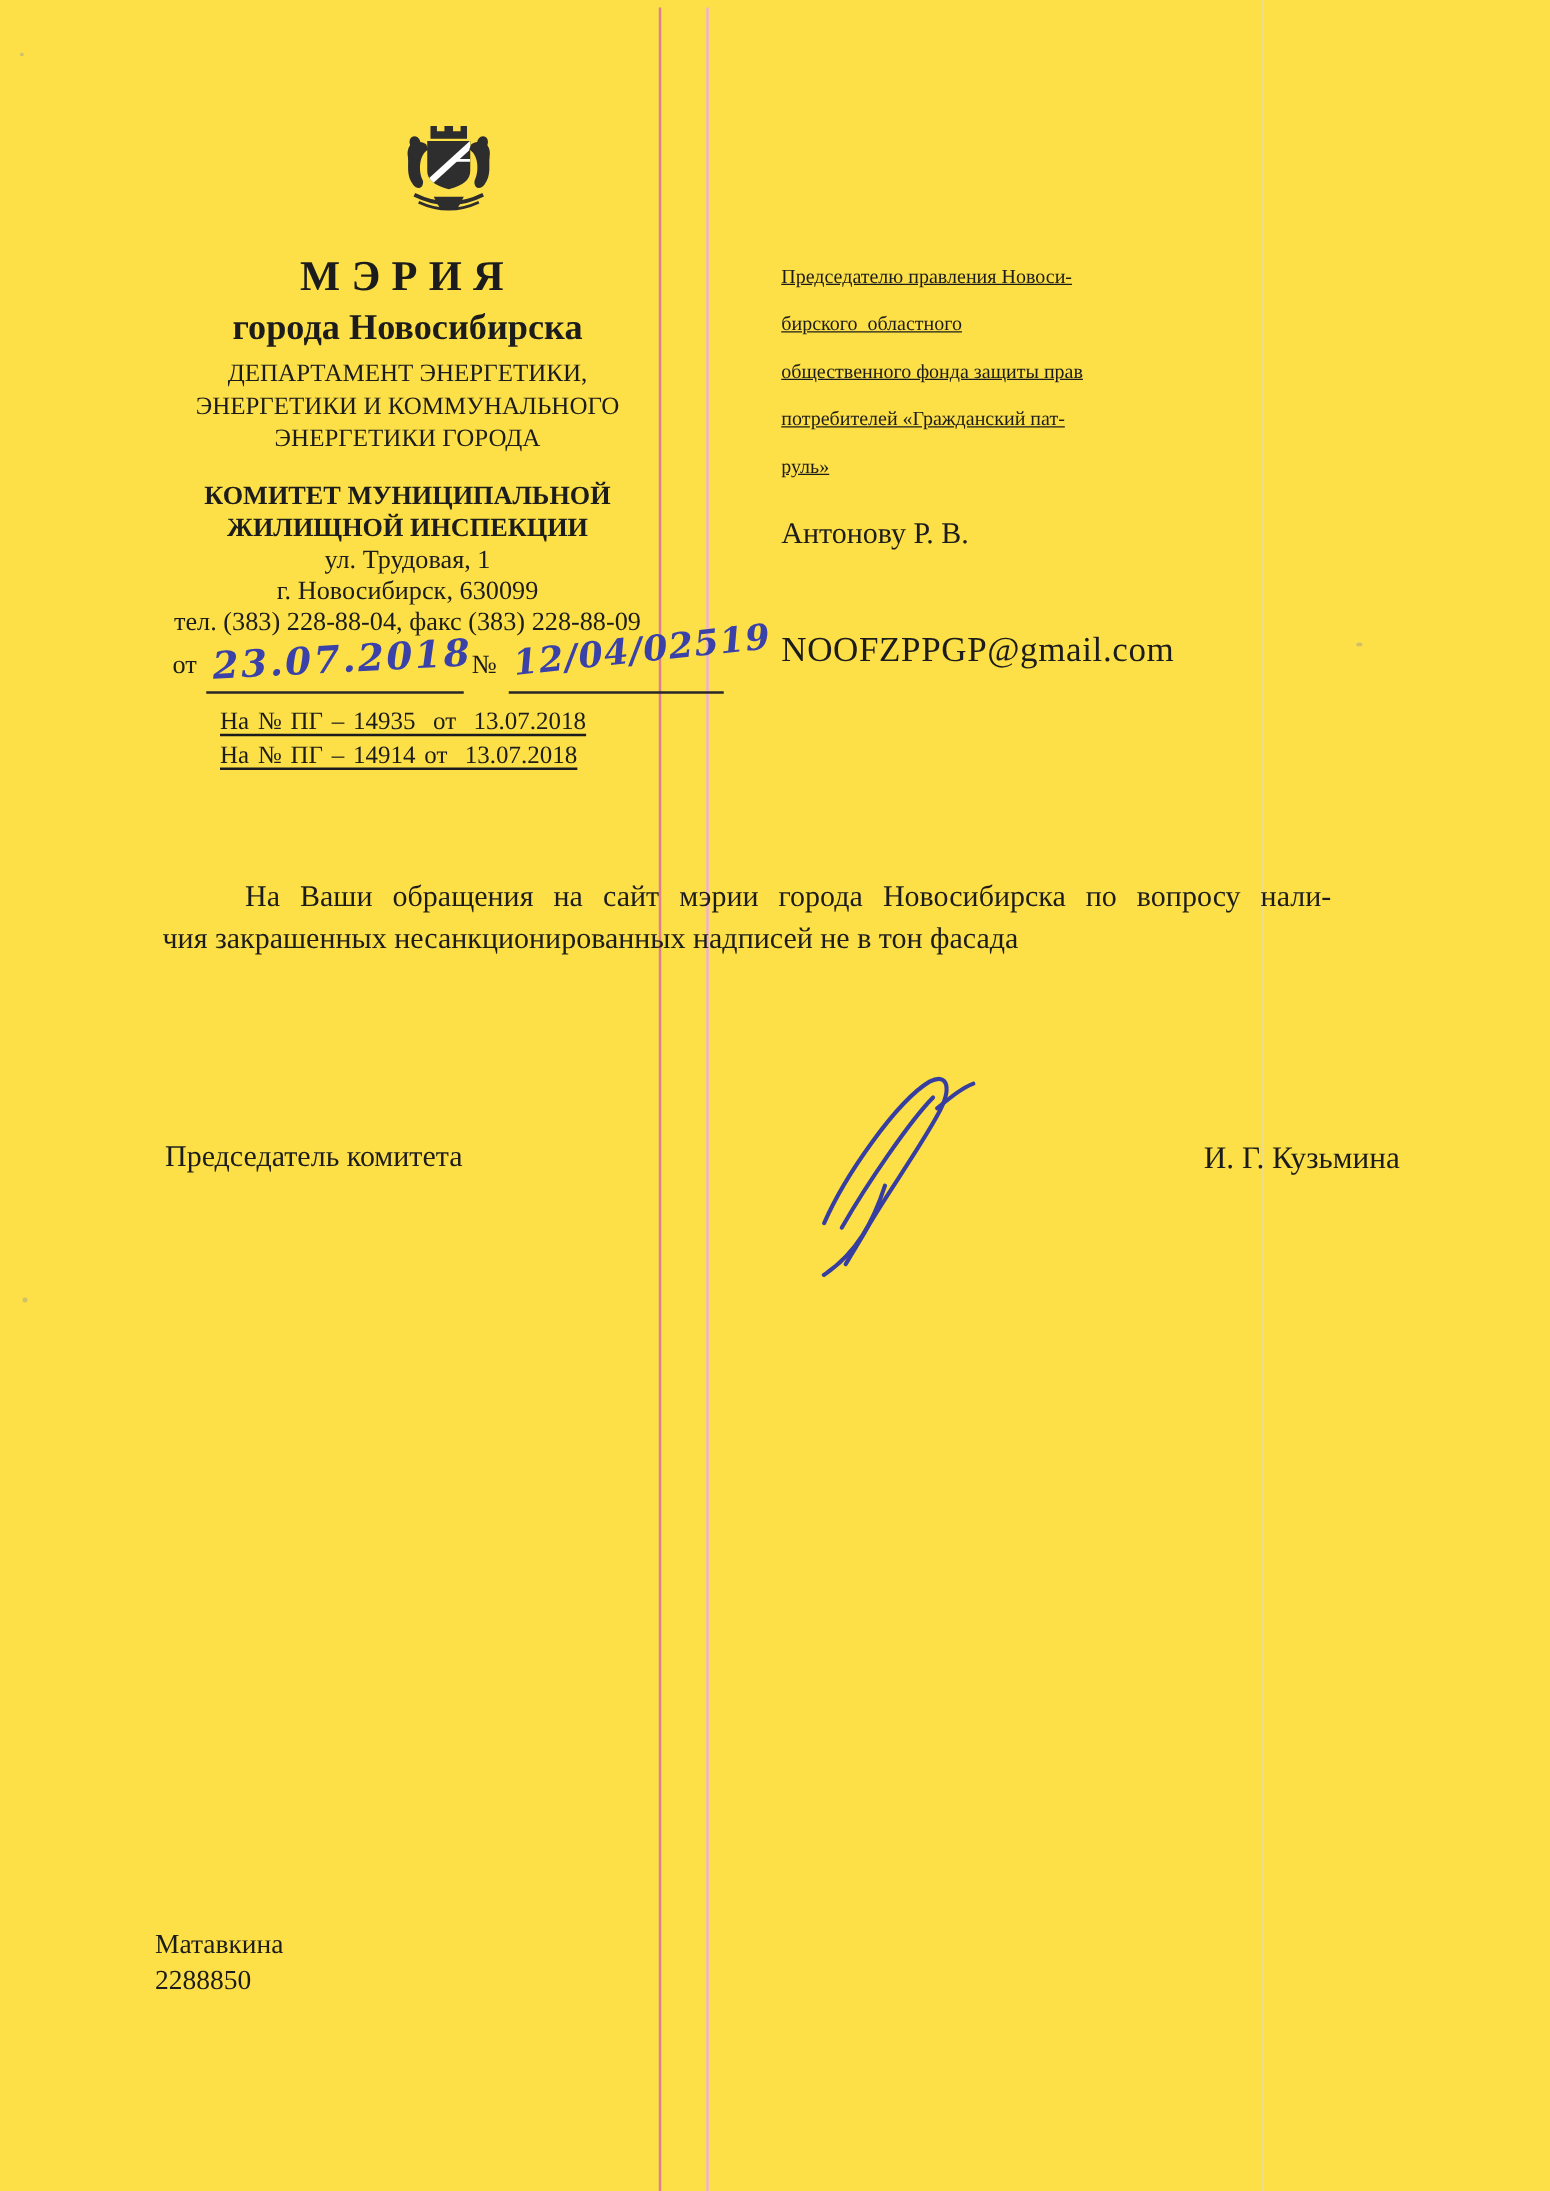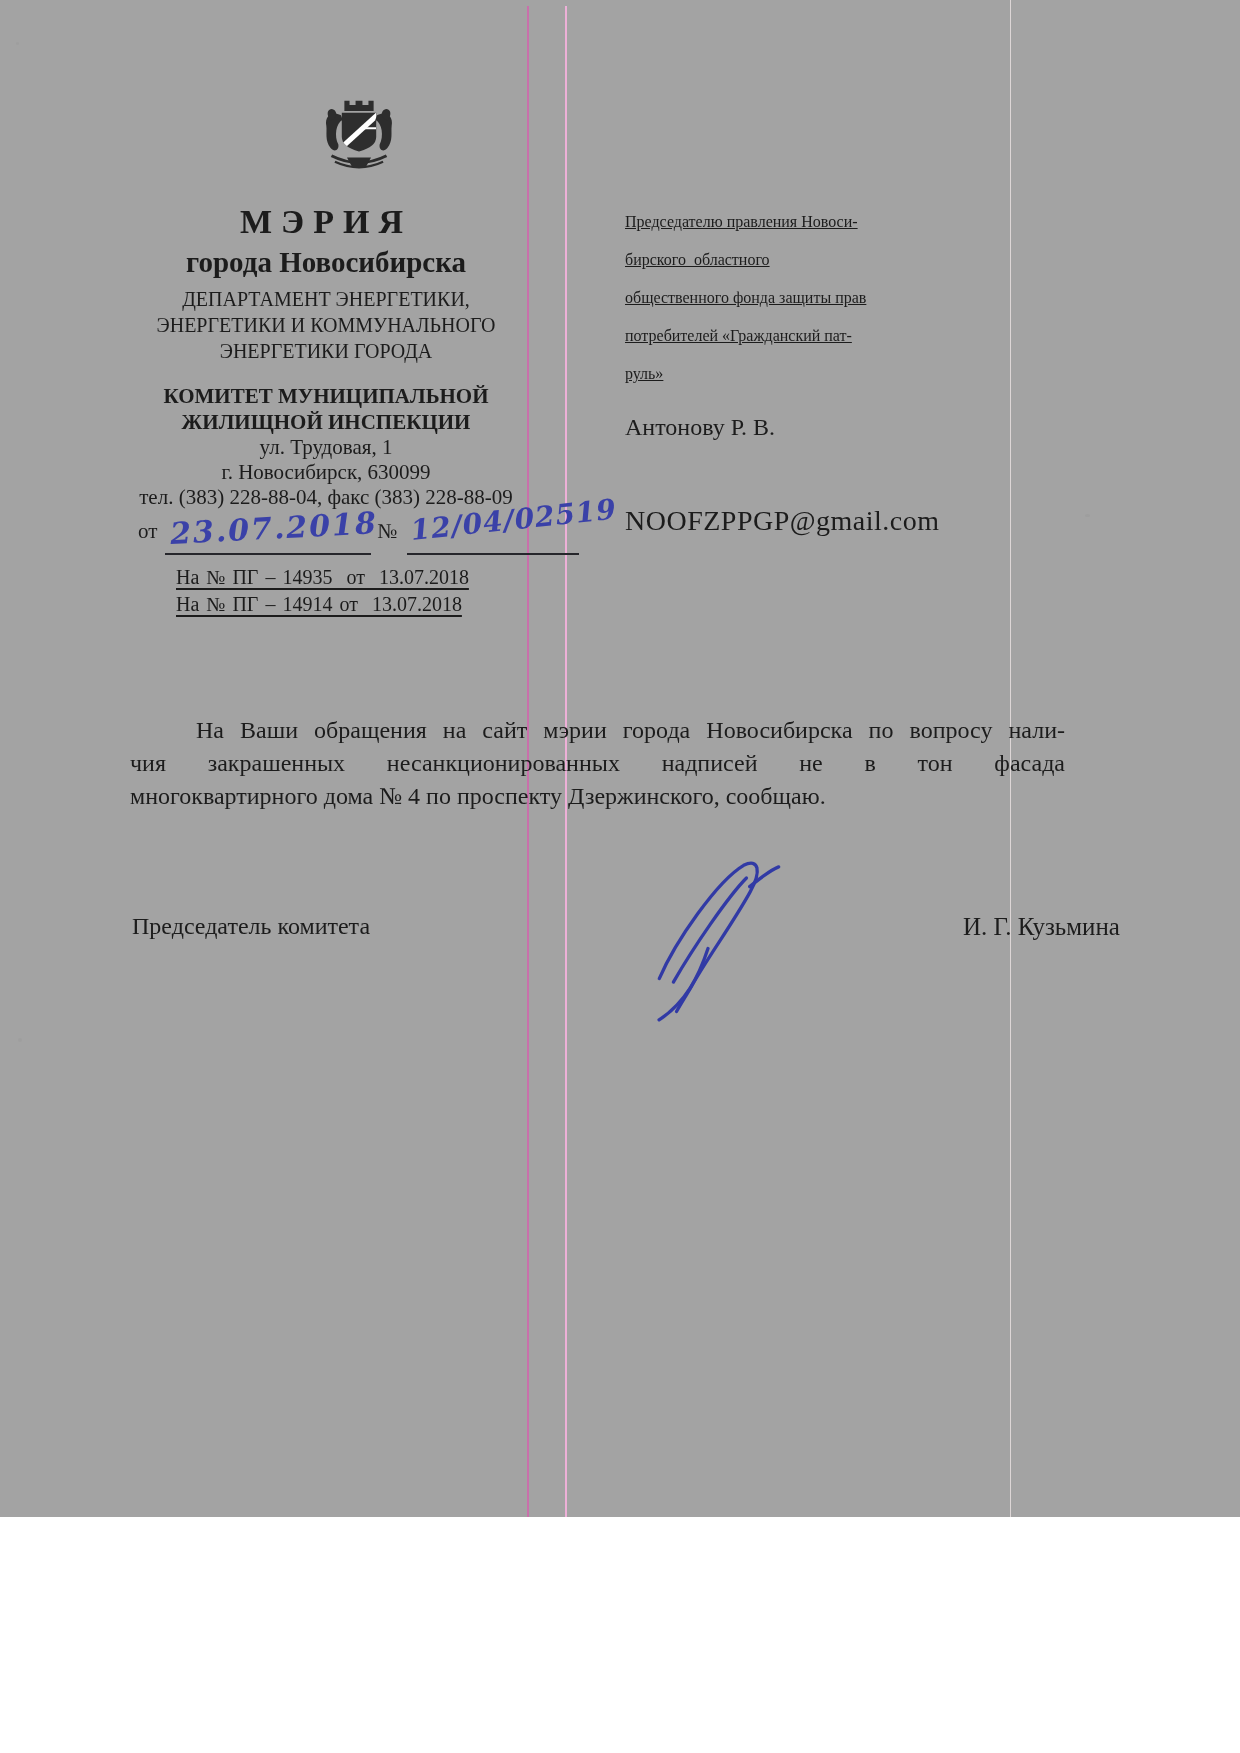--- a/index.html
+++ b/index.html
@@ -5,21 +5,21 @@
   :root{
     --ink-blue:#3a41a8;
     --text-black:#1c1c1c;
     --scan-line-pink:#d55fae;
     --scan-line-pink-light:#eeb0d8;
     --fold-line-gray:#ddd6d6;
   }
   *{margin:0;padding:0;box-sizing:border-box;}
   html,body{background:#fff;}
   body{font-family:"Liberation Serif","DejaVu Serif",serif;color:var(--text-black);}
-  .page{position:relative;width:1240px;height:1517px;background:#a3a3a3;overflow:hidden;}
+  .page{position:relative;width:1240px;height:1753px;background:#fde047;overflow:hidden;}
   .abs{position:absolute;}
 
   
   .scan-line{position:absolute;top:6px;bottom:0;width:2px;pointer-events:none;}
   .scan-line.l1{left:527px;background:var(--scan-line-pink);opacity:.75;}
   .scan-line.l2{left:565px;width:1.5px;background:var(--scan-line-pink-light);}
   .fold-line{position:absolute;top:0;bottom:0;left:1010px;width:1px;background:var(--fold-line-gray);pointer-events:none;}
   .speck{position:absolute;background:#9a9a9a;opacity:.45;border-radius:50%;}
 
   
@@ -48,21 +48,21 @@
 
   
   .recipient{left:625px;top:203px;width:430px;font-size:16px;line-height:38px;text-decoration:underline;}
   .recipient-line{white-space:pre-wrap;}
   .recipient-name{left:625px;top:414px;font-size:24px;}
   .recipient-email{left:625px;top:505px;font-size:28px;letter-spacing:.5px;}
 
   
   .body-text{left:130px;top:702px;width:935px;font-size:24px;line-height:33px;}
   .p1-line{text-align:justify;text-align-last:justify;}
-  .p1-line:first-child{text-indent:66px;margin-top:12px;}
+  .p1-line:first-child{text-indent:66px;}
   .p1-line:last-child{text-align:last;text-align-last:left;}
   .para2{left:130px;top:810px;width:935px;font-size:24px;line-height:33px;text-indent:66px;}
 
   
   .sig-title{left:132px;top:913px;font-size:24px;}
   .sig-name{left:963px;top:913px;font-size:25px;white-space:nowrap;}
   .sig-ink{left:636px;top:852px;transform:rotate(6deg);}
 
   
   .footer{left:124px;top:1540px;font-size:22px;line-height:29px;}
@@ -149,21 +149,20 @@
       <div class="recipient-line">общественного фонда защиты прав</div>
       <div class="recipient-line">потребителей «Гражданский пат-</div>
       <div class="recipient-line">руль»</div>
     </div>
   <div class="abs recipient-name">Антонову Р. В.</div>
   <div class="abs recipient-email">NOOFZPPGP@gmail.com</div>
 
   <div class="abs body-text">
       <div class="p1-line">На Ваши обращения на сайт мэрии города Новосибирска по вопросу нали-</div>
       <div class="p1-line">чия закрашенных несанкционированных надписей не в тон фасада</div>
-      <div class="p1-line">многоквартирного дома № 4 по проспекту Дзержинского, сообщаю.</div>
     </div>
 
   <div class="abs sig-title">Председатель комитета</div>
 
   <svg class="abs sig-ink" width="150" height="175" viewBox="0 0 120 170" aria-hidden="true">
     <g stroke="#2c35a6" stroke-width="3.2" fill="none" stroke-linecap="round" opacity="0.95">
       <path d="M14 128 C 26 90, 60 28, 84 10 C 98 1, 102 14, 93 35 C 80 66, 58 104, 46 132 C 42 141, 37 151, 34 158"></path>
       <path d="M28 130 C 44 94, 72 42, 88 22"></path>
       <path d="M58 94 C 52 122, 42 148, 18 168"></path>
       <path d="M92 30 C 102 20, 110 12, 118 8"></path>

